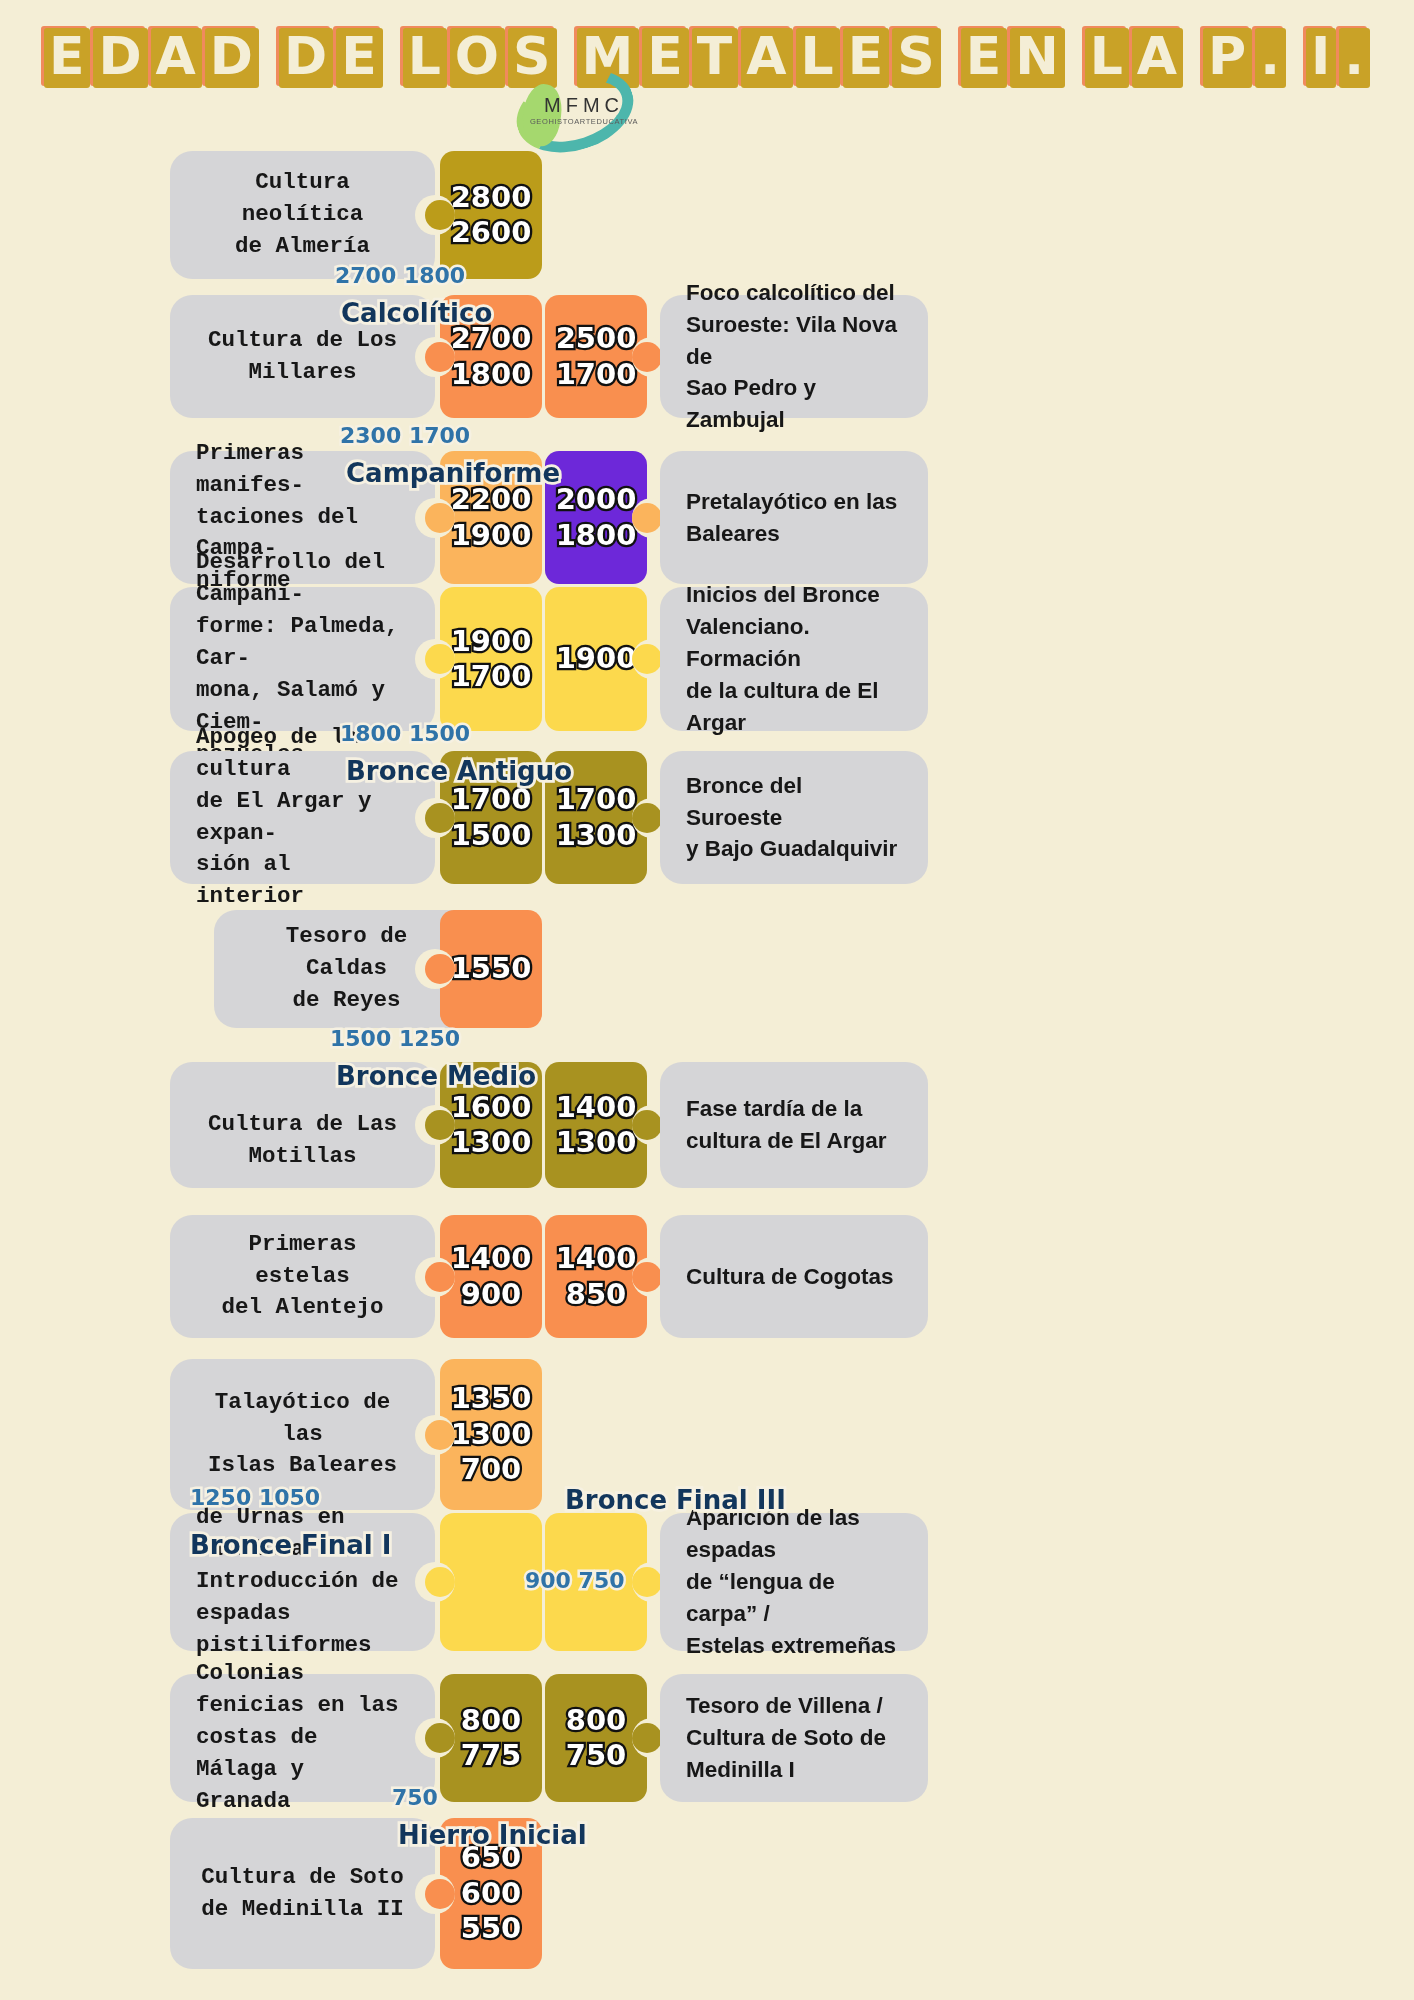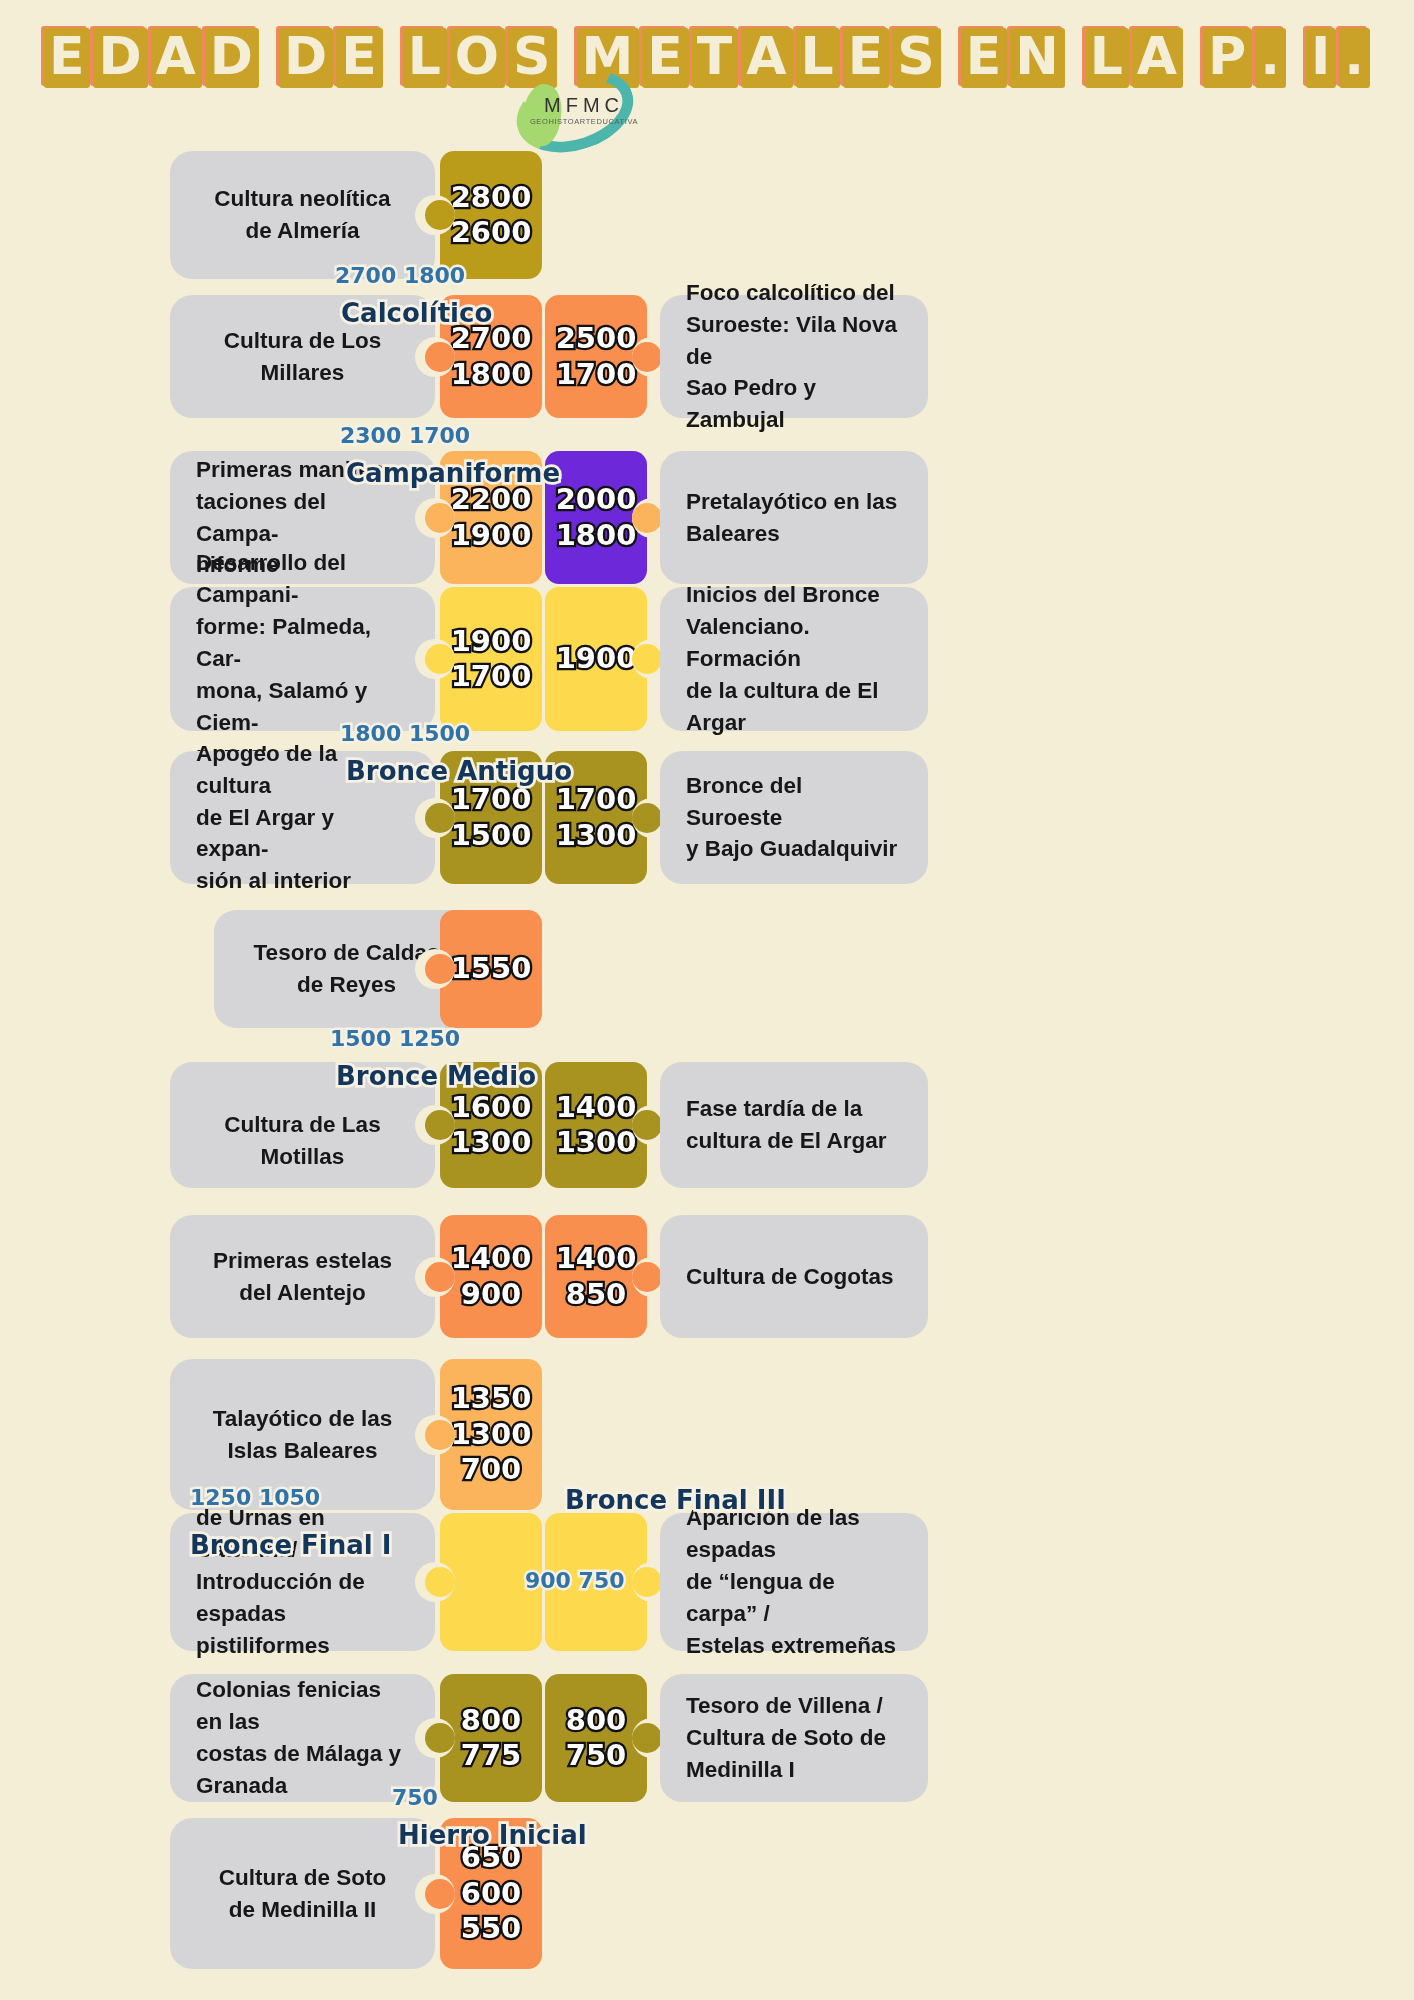--- a/index.html
+++ b/index.html
@@ -68,21 +68,21 @@
     position:absolute;
     background:#d5d5d7;
     border-radius:22px;
     display:flex; align-items:center;
     color:#171717;
     font-weight:bold;
     font-size:22.5px;
     line-height:1.42;
     font-family:"Liberation Sans", sans-serif;
   }
-  .pill.left{ justify-content:center; text-align:center; padding:8px 26px; }
+  .pill.left{ justify-content:center; text-align:center; padding:8px 26px;font-family:Liberation Mono, monospace; }
   .pill.left.lt{ justify-content:flex-start; text-align:left; }
   .pill.right{ justify-content:flex-start; text-align:left; padding:0 26px; }
 
   
   .piece{
     position:absolute;
     display:flex; flex-direction:column;
     align-items:center; justify-content:center;
     border-radius:14px;
     color:#fff;

